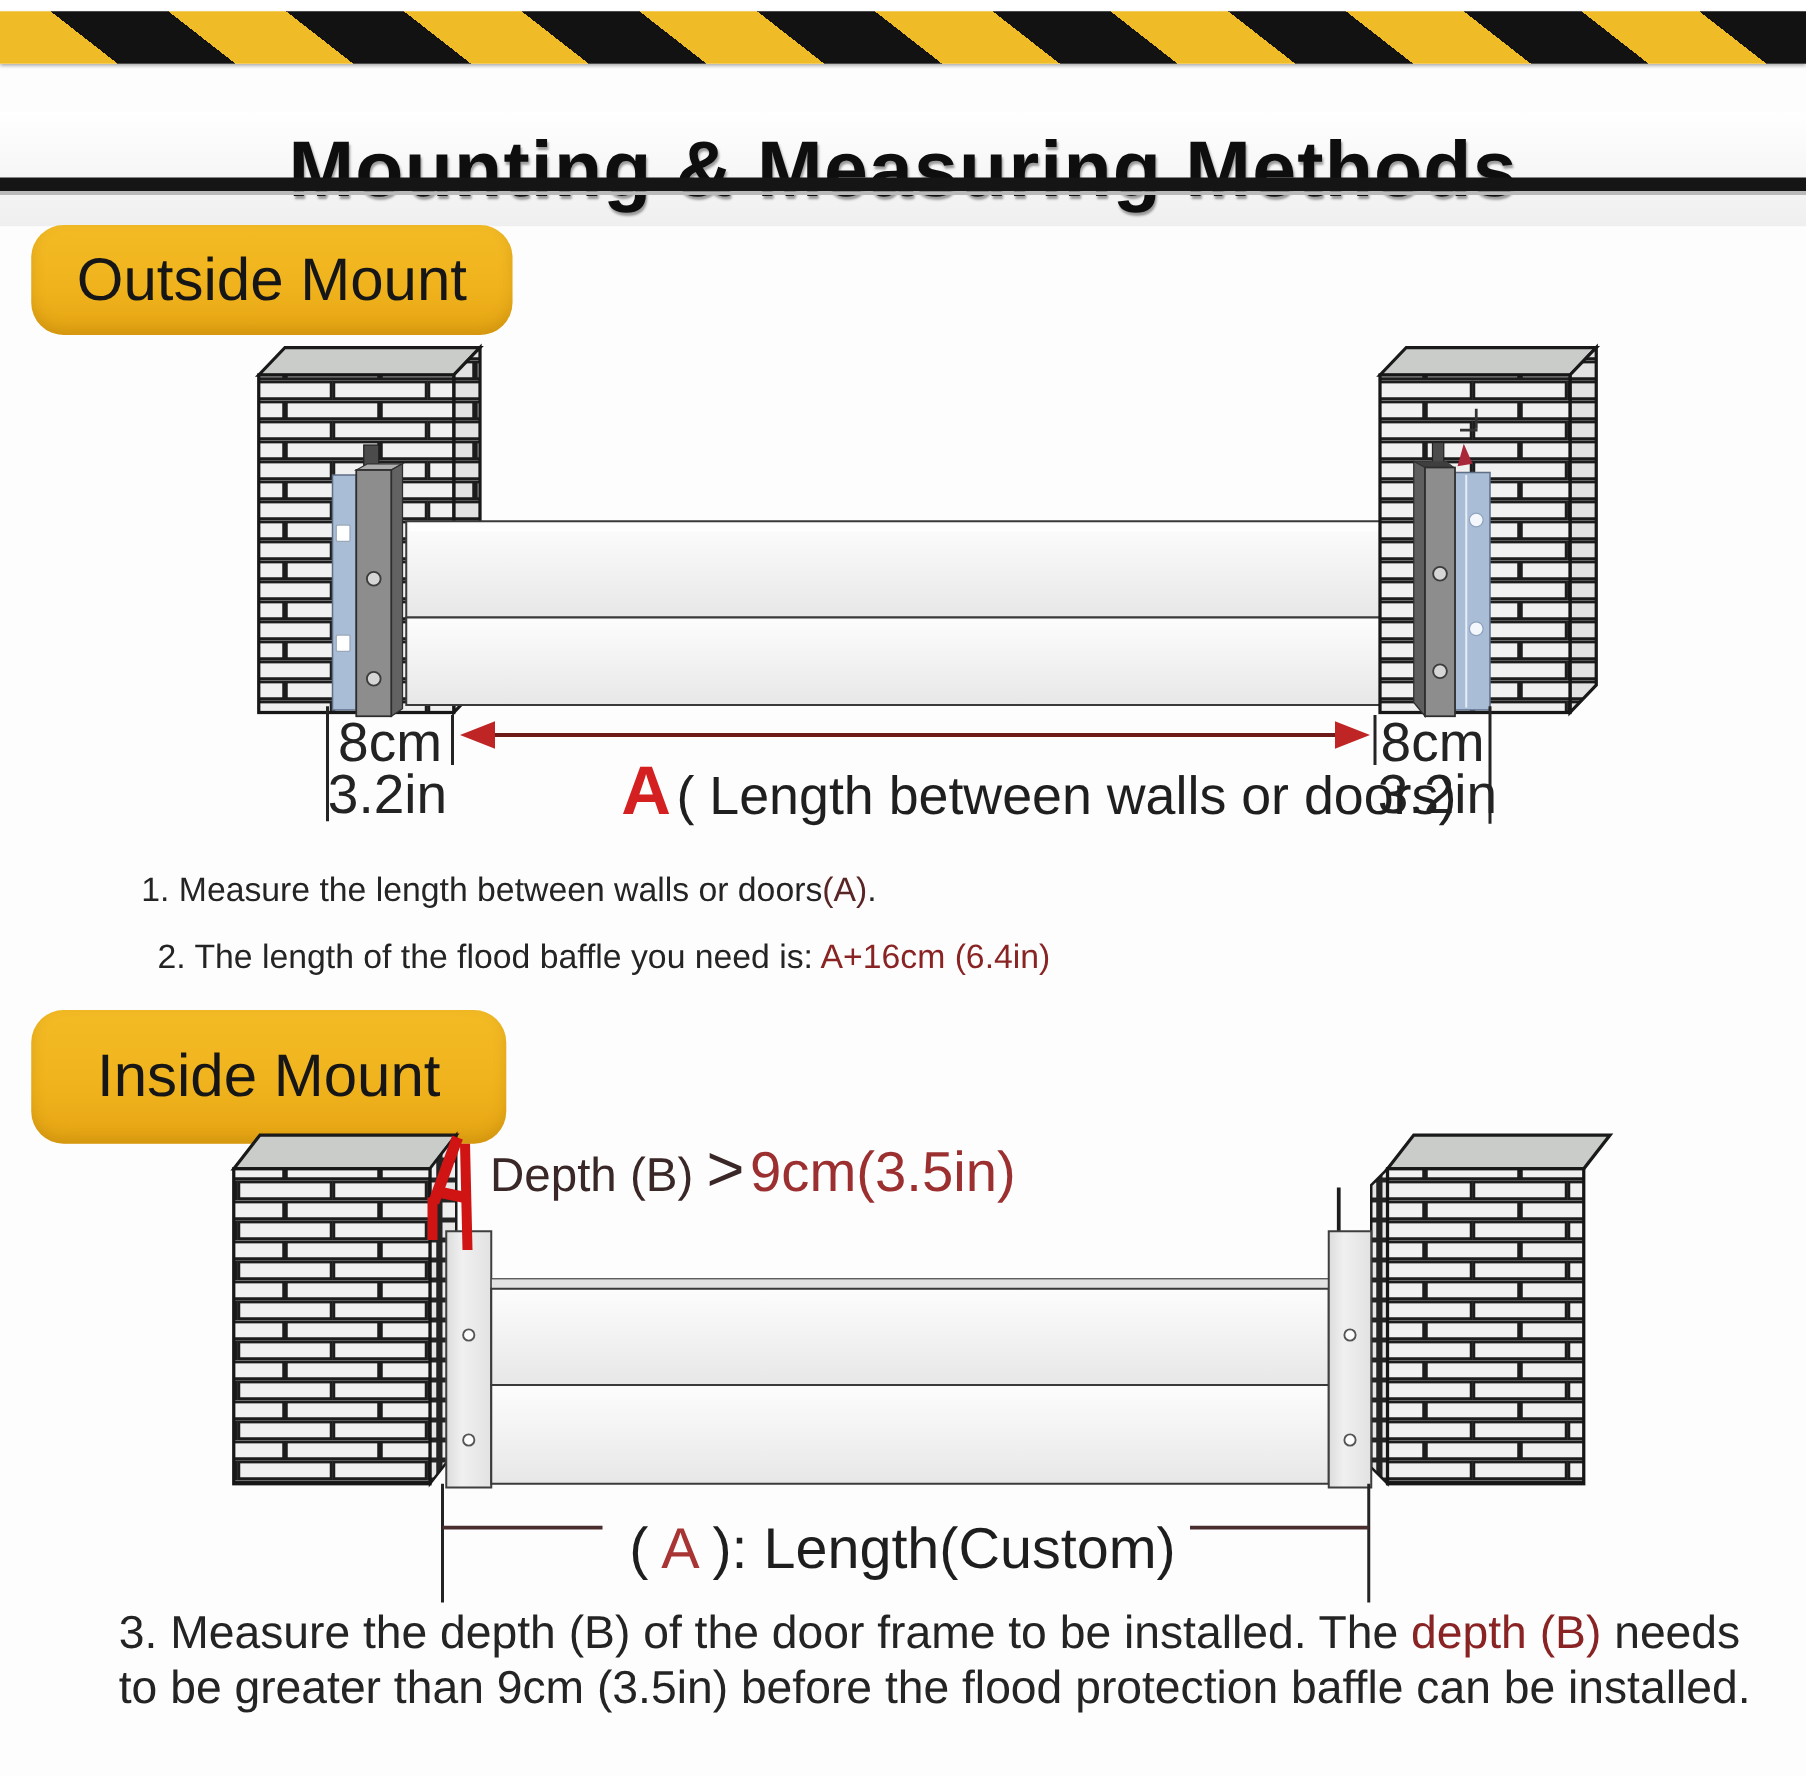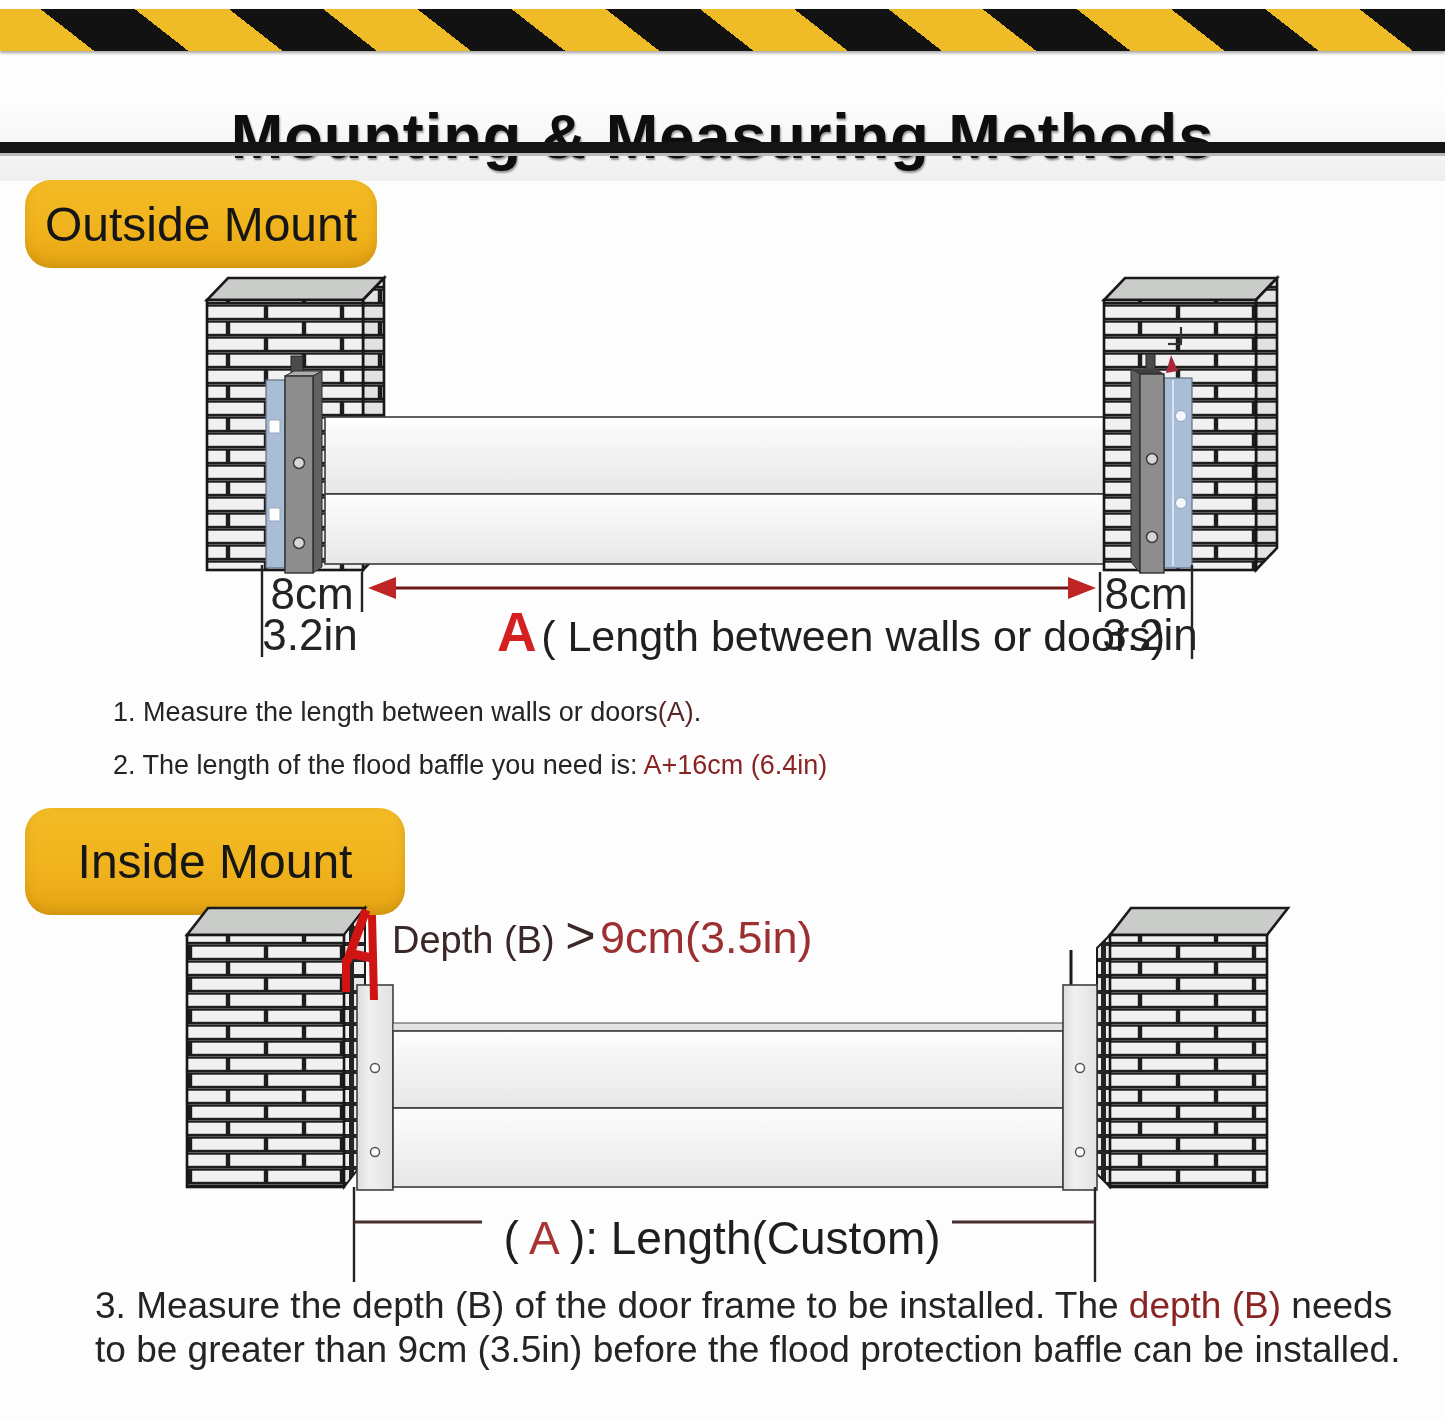--- a/index.html
+++ b/index.html
@@ -18,39 +18,39 @@
   .title-band h1{margin:0;font-size:63px;font-weight:bold;color:#0e0e0e;letter-spacing:1px;
     text-shadow:1px 2px 2px rgba(0,0,0,.4), 0 1px 0 rgba(255,255,255,.7);}
   .black-bar{position:absolute;top:142px;left:0;width:100%;height:11px;background:#151515;}
   .gray-line{position:absolute;top:153px;left:0;width:100%;height:3px;background:#b9b9b9;}
 
   
   .badge{position:absolute;left:25px;border-radius:26px;
     background:linear-gradient(#f3bb25,var(--badge-yellow) 55%,#e5a513);
     display:flex;align-items:center;justify-content:center;
     color:#161616;font-size:48px;box-shadow:inset 0 -5px 10px rgba(150,100,0,.25);}
-  .badge.outside{top:180px;width:352px;height:88px;}
+  .badge.outside{top:180px;width:385px;height:88px;}
   .badge.inside{top:808px;width:380px;height:107px;}
 
   
   .diagram{position:absolute;left:0;width:1445px;height:400px;}
   .diagram.outside{top:270px;}
   .diagram.inside{top:890px;}
   svg text{font-family:"Liberation Sans",sans-serif;}
   .m-text{fill:#232323;font-size:44px;}
   .m-line{stroke:#242424;stroke-width:2.4;}
   .arrow-line{stroke:var(--arrow-dark);stroke-width:3.2;}
   .arrow-head{fill:var(--arrowhead-red);}
   .meas-seg{stroke:#4a2e2e;stroke-width:3;}
 
   
   .steps{position:absolute;color:#242424;}
   .steps p{margin:0;}
   .steps.outside{left:113px;top:690px;width:1240px;font-size:27px;line-height:44px;}
-  .steps.outside p+p{margin-top:9px;}
+  .steps.outside p+p{margin-top:9px;margin-left:13px;}
   .steps.inside{left:95px;top:1284px;width:1330px;font-size:37px;line-height:44px;}
   .steps.inside p+p{margin-top:12px;}
   .acc-maroon{color:var(--maroon);}
   .acc-dark{color:var(--dark-maroon);}
 </style>
 </head>
 <body>
 
 <div id="page">
 

